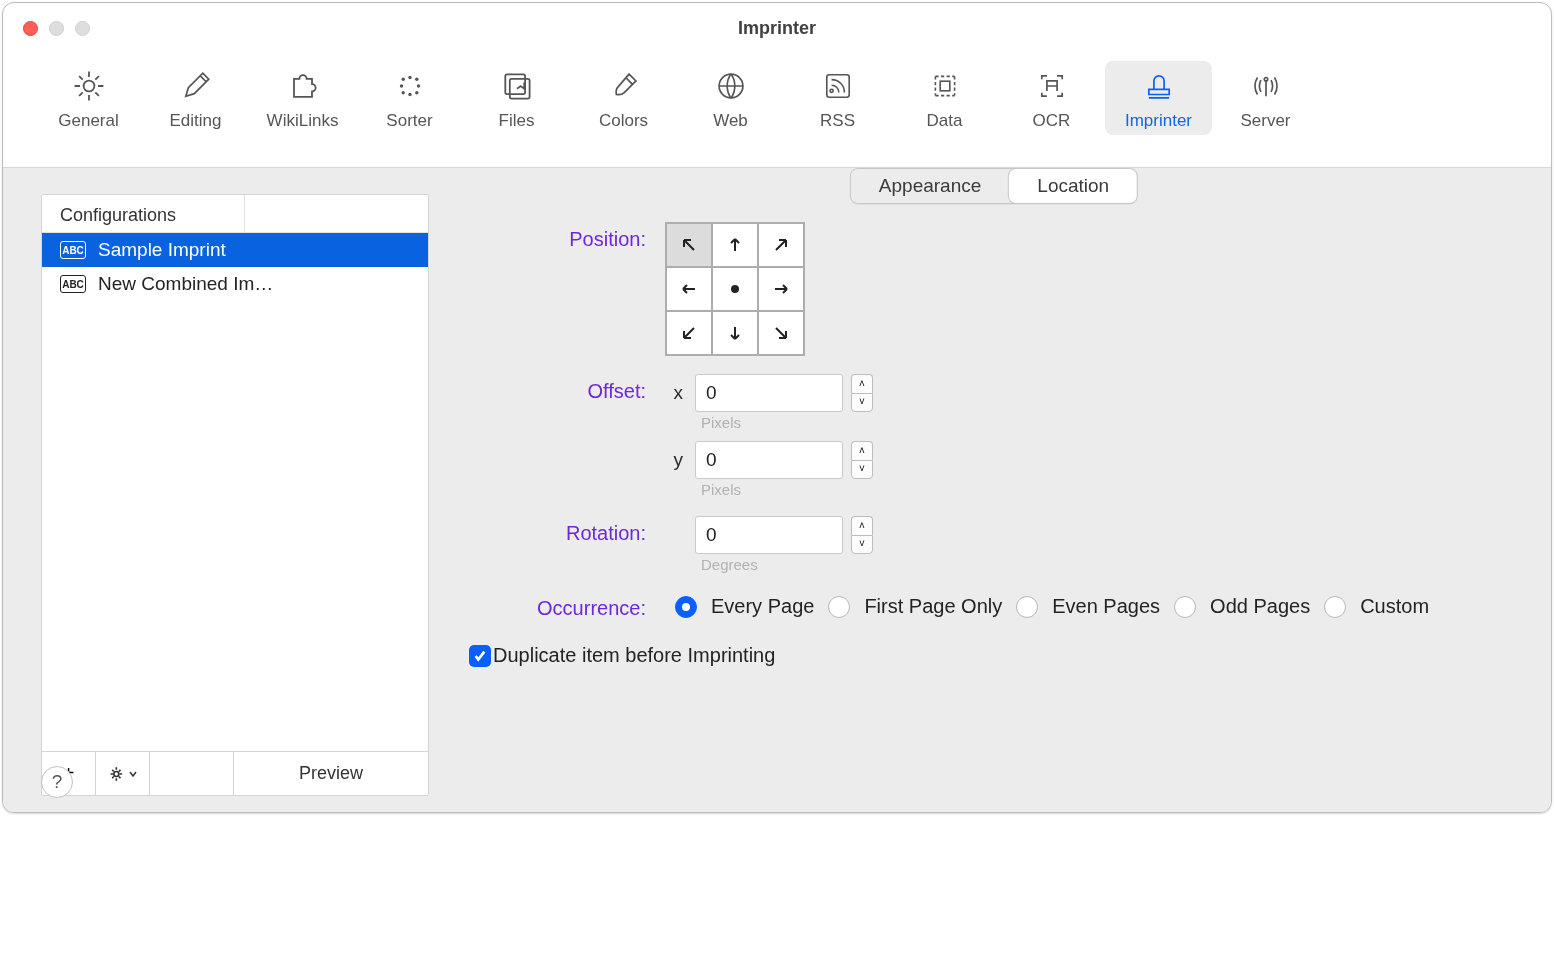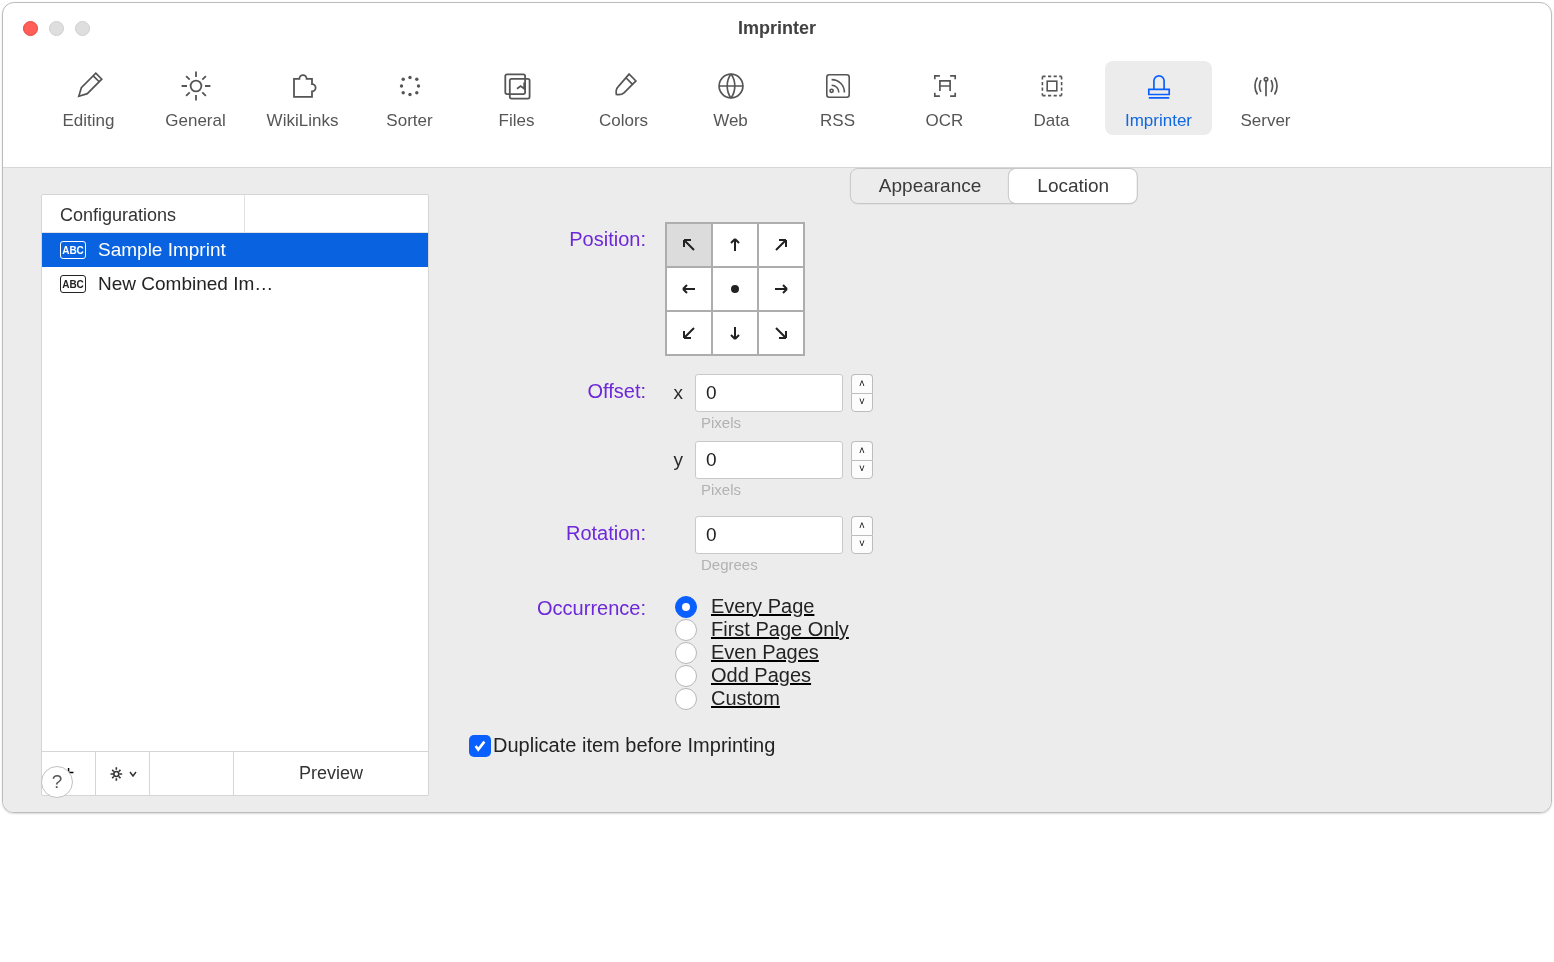--- a/index.html
+++ b/index.html
@@ -196,21 +196,21 @@
 .stepper {
   display:flex; flex-direction:column;
   width:22px; height:38px;
 }
 .stepper button {
   flex:1; border:1px solid #bdbdbd; background:#fcfcfc; font-size:10px; line-height:1; padding:0;
 }
 .stepper button:first-child { border-radius:4px 4px 0 0; border-bottom:none; }
 .stepper button:last-child { border-radius:0 0 4px 4px; }
 .units { font-size:15px; color:#b2b2b2; margin-left:36px; margin-bottom:10px; }
-.radios { display:flex; flex-direction:column; padding-top:4px; padding-left:10px;text-decoration:underline;}
+.radios { display:flex; flex-direction:row; gap:14px; padding-top:4px; padding-left:10px;}
 .radio-row { display:flex; align-items:center; gap:14px; font-size:20px; color:#232323; }
 .radio {
   width:22px; height:22px; border-radius:50%; border:1px solid #b7b7b7; background:#fff;
   display:inline-flex; align-items:center; justify-content:center;
 }
 .radio.checked { border-color:#0a60ff; background:#0a60ff; }
 .radio.checked::after { content:''; width:8px; height:8px; border-radius:50%; background:#fff; }
 .checkbox-row { display:flex; align-items:center; gap:2px; font-size:20px; color:#232323; margin-top:24px; margin-left:4px;}
 .checkbox {
   width:22px; height:22px; border-radius:5px; background:#0a60ff;
@@ -235,34 +235,34 @@
       <div class="traffic-dot traffic-red"></div>
       <div class="traffic-dot traffic-gray"></div>
       <div class="traffic-dot traffic-gray"></div>
     </div>
     <div class="window-title">Imprinter</div>
   </div>
 
   <div class="toolbar">
     <div class="toolbar-item">
       <div class="ticon">
-        <svg viewBox="0 0 40 40" width="34" height="34">
-            <path d="M8 32l3-10L28 5l7 7-17 17-10 3zM25 8l7 7"></path>
-          </svg>
-      </div>
-      <div class="tlabel">Editing</div>
-    </div>
-    <div class="toolbar-item">
-      <div class="ticon">
         <svg viewBox="0 0 40 40" width="36" height="36">
             <circle cx="20" cy="20" r="6"></circle>
             <path d="M20 4v6M20 30v6M4 20h6M30 20h6M9 9l4 4M27 27l4 4M31 9l-4 4M13 27l-4 4"></path>
           </svg>
       </div>
       <div class="tlabel">General</div>
+    </div>
+    <div class="toolbar-item">
+      <div class="ticon">
+        <svg viewBox="0 0 40 40" width="34" height="34">
+            <path d="M8 32l3-10L28 5l7 7-17 17-10 3zM25 8l7 7"></path>
+          </svg>
+      </div>
+      <div class="tlabel">Editing</div>
     </div>
     <div class="toolbar-item">
       <div class="ticon">
         <svg viewBox="0 0 40 40" width="36" height="36">
             <path d="M10 12h6a4 4 0 1 1 8 0h6v6a4 4 0 1 1 0 8v6H10V12z"></path>
           </svg>
       </div>
       <div class="tlabel">WikiLinks</div>
     </div>
     <div class="toolbar-item">
@@ -311,35 +311,35 @@
       <div class="ticon">
         <svg viewBox="0 0 40 40" width="32" height="32">
             <rect x="6" y="6" width="28" height="28" rx="3"></rect>
             <path d="M12 28a2 2 0 1 0 0-4 2 2 0 0 0 0 4zM12 12c9 0 16 7 16 16M12 19c5 0 9 4 9 9"></path>
           </svg>
       </div>
       <div class="tlabel">RSS</div>
     </div>
     <div class="toolbar-item">
       <div class="ticon">
-        <svg viewBox="0 0 40 40" width="34" height="34">
-            <path d="M8 12V8h6M32 12V8h-6M8 28v4h6M32 28v4h-6"></path>
-            <path d="M14 26V14h12v12M14 20h12"></path>
-          </svg>
-      </div>
-      <div class="tlabel">OCR</div>
-    </div>
-    <div class="toolbar-item">
-      <div class="ticon">
         <svg viewBox="0 0 40 40" width="32" height="32">
             <path d="M8 8h24M8 8v24M32 8v24M8 32h24" stroke-dasharray="4 3"></path>
             <rect x="14" y="14" width="12" height="12"></rect>
           </svg>
       </div>
       <div class="tlabel">Data</div>
+    </div>
+    <div class="toolbar-item">
+      <div class="ticon">
+        <svg viewBox="0 0 40 40" width="34" height="34">
+            <path d="M8 12V8h6M32 12V8h-6M8 28v4h6M32 28v4h-6"></path>
+            <path d="M14 26V14h12v12M14 20h12"></path>
+          </svg>
+      </div>
+      <div class="tlabel">OCR</div>
     </div>
     <div class="toolbar-item active">
       <div class="ticon">
         <svg viewBox="0 0 40 40" width="34" height="34">
             <path d="M14 24V14a6 6 0 1 1 12 0v10M8 24h24v6H8zM8 34h24"></path>
           </svg>
       </div>
       <div class="tlabel">Imprinter</div>
     </div>
     <div class="toolbar-item">

